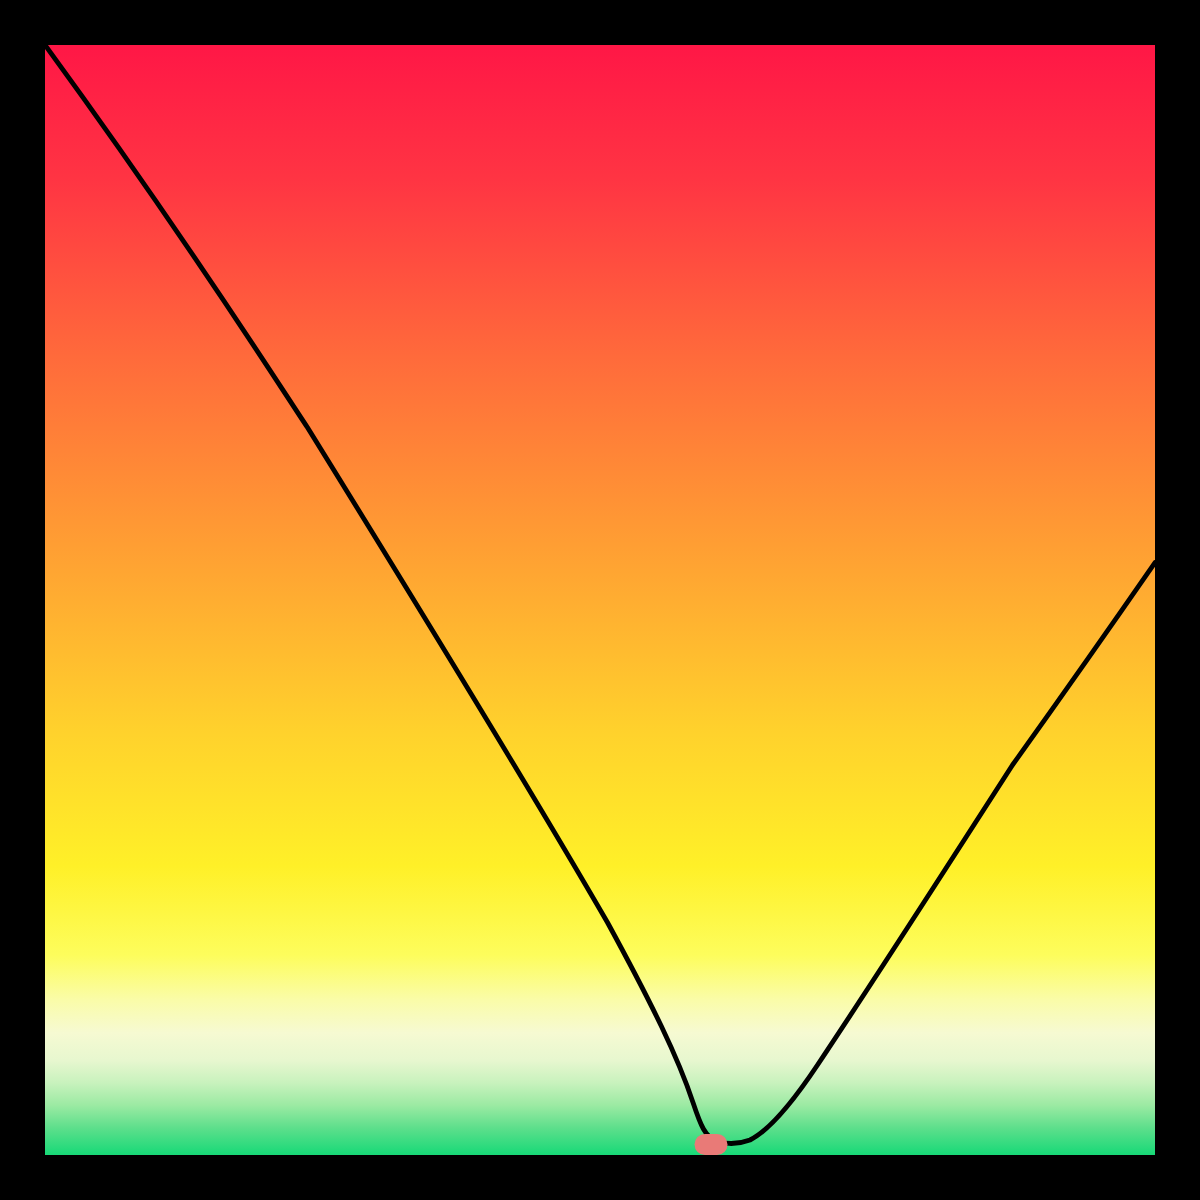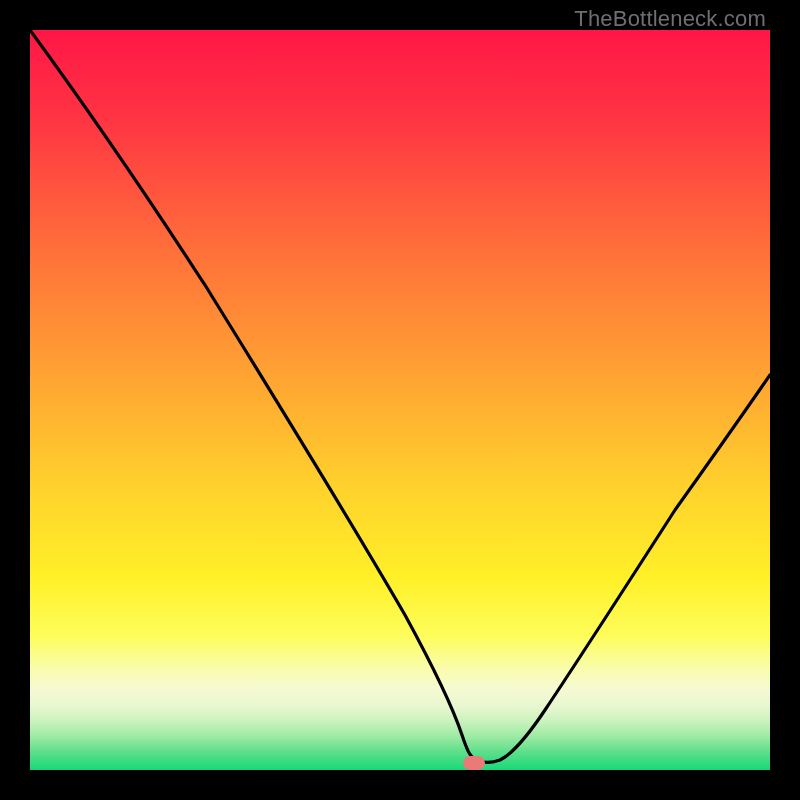--- a/index.html
+++ b/index.html
@@ -89,15 +89,14 @@
     </svg>
 
     <svg class="curve" viewBox="0 0 740 740" preserveAspectRatio="none">
       <path fill="none" stroke="#000" stroke-width="3.2" stroke-linecap="round" stroke-linejoin="round" d="M 0,0 C 95,130 155,225 175,255 C 240,360 320,490 375,585 C 405,640 422,675 432,705 C 437,720 440,728 448,731 C 455,733 462,733 470,730 C 480,725 495,710 515,680 C 555,620 600,550 645,480 C 695,410 740,345 740,345"></path>
     </svg>
 
     <div class="marker" style="left: 60%; top: 99%; background: rgb(233, 122, 119);"></div>
 
   </div>
 
-  <div class="watermark">TheBottleneck.com</div>
 
 </div>
 
 </body></html>

